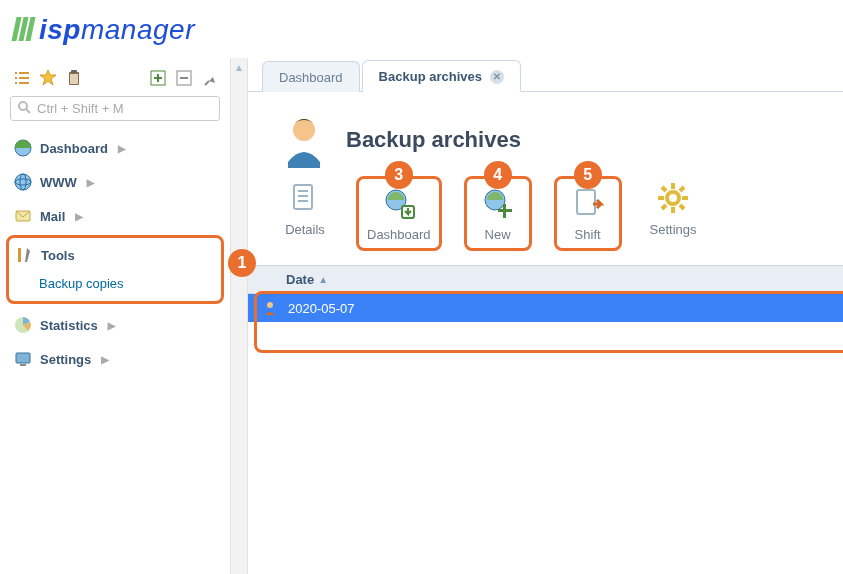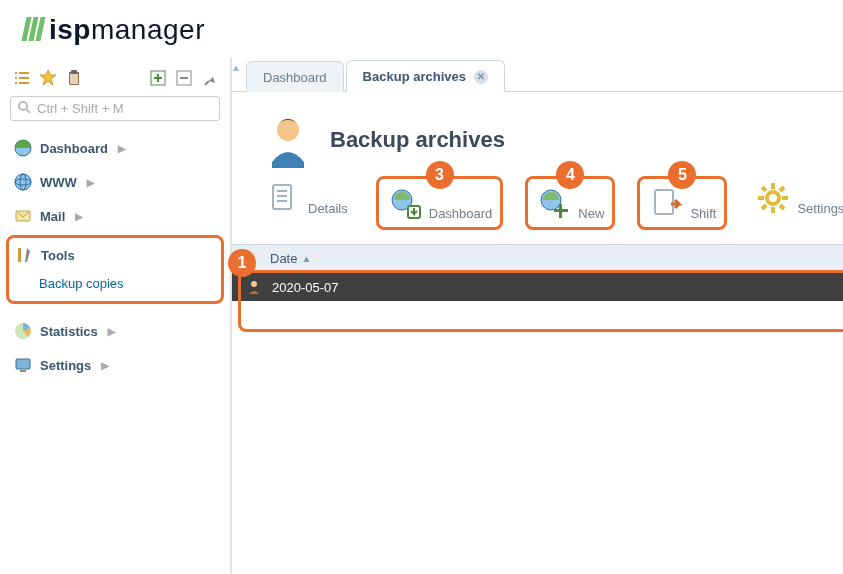--- a/index.html
+++ b/index.html
@@ -8,25 +8,26 @@
     font-size: 13px;
     color: #333;
     background: #fff;
     width: 843px;
     height: 574px;
     overflow: hidden;
   }
   .wrap { display: flex; flex-direction: column; height: 100%; }
   
   .logo {
-    padding: 14px 8px 10px 24px;
+    padding: 14px 8px 10px 14px;
     font-size: 28px;
     font-weight: 400;
-    color: #0f172a;
+    color: #1d4ed8;
     letter-spacing: 0.5px;
+    font-style: italic;
   }
   .logo .bars {
     display: inline-block;
     vertical-align: -2px;
     margin-right: 4px;
   }
   .logo .bars span {
     display: inline-block;
     width: 5px;
     height: 24px;
@@ -84,21 +85,21 @@
     padding: 4px 0;
     color: #3b5773;
     cursor: pointer;
   }
   .subnav li.active { color: #0369a1; }
   .tools-box {
     border: 3px solid #ea6f2f;
     border-radius: 8px;
     padding: 2px 2px 2px 0;
     position: relative;
-    margin-bottom: 12px;
+    margin-bottom: 6px;
   }
   .tools-box .nav-head { padding: 6px 6px; }
   
   .gutter {
     width: 18px;
     background: #f2f2f2;
     border-left: 1px solid #e2e2e2;
     border-right: 1px solid #e2e2e2;
     position: relative;
   }
@@ -151,21 +152,21 @@
     width: 56px; height: 56px;
   }
   .page-title {
     font-size: 22px; font-weight: 700; color: #3b4a5c;
   }
   .action-row {
     display: flex; gap: 22px; align-items: flex-start;
     padding: 4px 0 14px 28px;
   }
   .action {
-    display: flex; flex-direction: row; align-items: flex-end;
+    display: flex; flex-direction: column; align-items: center;
     gap: 6px;
     color: #6e7c89;
     font-size: 13px;
     cursor: pointer;
     padding: 4px 6px;
     min-width: 58px;
   }
   .action .ai {
     width: 36px; height: 36px;
     display: flex; align-items: center; justify-content: center;
@@ -187,30 +188,30 @@
     display: flex; align-items: center; justify-content: center;
     z-index: 20;
   }
   
   .thead {
     background: #e9eef5;
     border-top: 1px solid #cbd8e3;
     border-bottom: 1px solid #cbd8e3;
     padding: 6px 10px 6px 38px;
     color: #3b5773;
-    font-weight: 400;
+    font-weight: 700;
     display: flex; align-items: center; gap: 4px;
   }
   .thead .sort { color: #7c99b3; font-size: 10px; }
   .rowarea {
     position: relative;
   }
   .row {
     display: flex; align-items: center; gap: 10px;
-    background: #404040;
+    background: #3b82f6;
     color: #fff;
     padding: 6px 10px 6px 14px;
   }
   .row .rowicon { width: 16px; height: 16px; }
   .row-outline {
     position: absolute;
     top: -3px; left: 6px;
     width: 686px; height: 62px;
     border: 3px solid #ea6f2f;
     border-radius: 8px;

